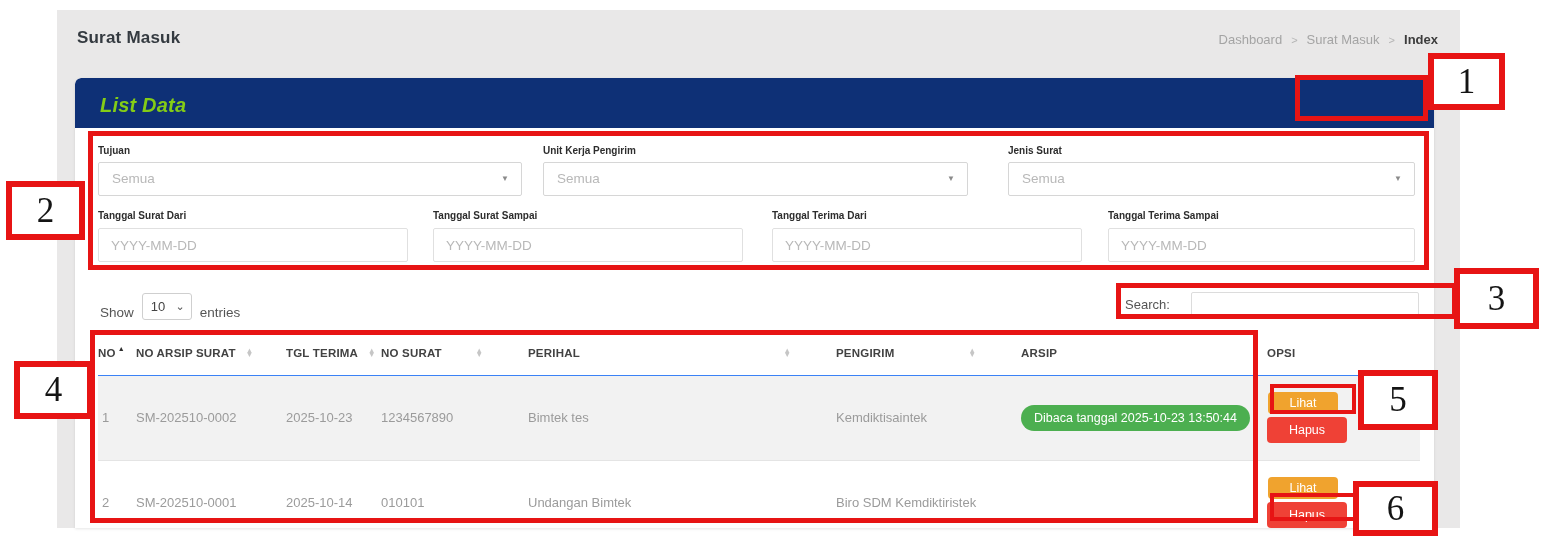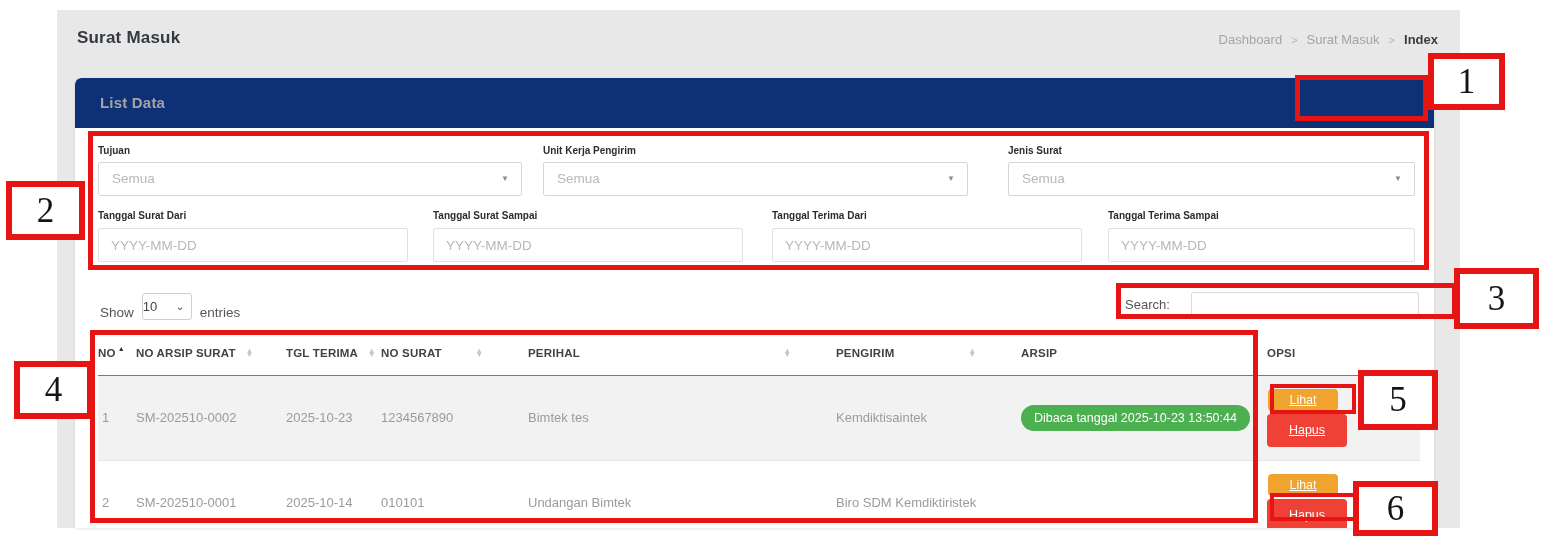--- a/index.html
+++ b/index.html
@@ -10,31 +10,31 @@
   .page-title { position:absolute; left:20px; top:18px; font-size:17px; font-weight:600; color:#343a40; letter-spacing:.2px; }
 
   .breadcrumb { position:absolute; right:22px; top:22px; font-size:13px; color:#a4a4a4; display:flex; gap:9px; align-items:center; }
   .breadcrumb .crumb { color:#a4a4a4; }
   .breadcrumb .sep { color:#b5b5b5; font-size:11px; }
   .breadcrumb .crumb.active { color:#3c3c3c; font-weight:600; }
 
   .card { position:absolute; left:18px; top:68px; width:1359px; height:450px; background:#ffffff; border-radius:6px 6px 0 0; box-shadow:0 1px 3px rgba(0,0,0,.10); overflow:hidden; }
 
   .card-header { position:relative; height:50px; background:#0e3076; border-radius:6px 6px 0 0; }
-  .card-title { position:absolute; left:25px; top:16px; color:#a3a3a3; font-size:15px; font-weight:600; letter-spacing:.2px; }
+  .card-title { position:absolute; left:25px; top:16px; color:#84cc16; font-size:20px; font-weight:600; letter-spacing:.2px;font-style:italic; }
   .btn-add { position:absolute; right:8px; top:9px; width:124px; height:31px; background:#4aa344; border:none; border-radius:3px; color:#fff; font-size:12.5px; font-weight:700; font-family:inherit; cursor:pointer; }
 
   .flabel { position:absolute; font-size:10px; font-weight:700; color:#2d2d2d; }
   .fselect { position:absolute; height:34px; border:1px solid #d6d6d6; border-radius:2px; background:#fff; color:#b8b8b8; font-size:13.5px; line-height:32px; padding-left:13px; cursor:pointer; }
   .fselect .caret { position:absolute; right:12px; top:0; font-size:9px; color:#8b8b8b; line-height:32px; }
   .finput { position:absolute; height:34px; border:1px solid #e0e0e0; border-radius:2px; background:#fff; font-size:13.5px; padding-left:12px; color:#555; font-family:inherit; outline:none; }
   .finput::placeholder { color:#b8b8b8; opacity:1; }
 
   .length-wrap { position:absolute; left:25px; top:215px; display:flex; align-items:flex-end; gap:8px; font-size:13.5px; color:#555; }
-  .length-select { position:relative; width:50px; height:27px; border:1px solid #cfcfcf; border-radius:3px; background:#fff; line-height:25px; color:#444; font-size:13px; cursor:pointer; }
+  .length-select { position:relative; width:50px; height:27px; border:1px solid #cfcfcf; border-radius:3px; background:#fff; line-height:25px; padding-left:8px; color:#444; font-size:13px; cursor:pointer; }
   .length-select .caret { position:absolute; right:6px; top:0; line-height:24px; font-size:11px; color:#555; }
 
   .search-wrap { position:absolute; left:1050px; top:214px; display:flex; align-items:center; gap:21px; font-size:13px; color:#555; }
   .search-input { width:228px; height:25px; border:1px solid #dcdcdc; border-radius:2px; padding:0 8px; font-size:13px; color:#444; font-family:inherit; outline:none; background:#fff; }
 
   .tbl-wrap { position:absolute; left:23px; top:254px; width:1322px; }
   table { width:100%; border-collapse:collapse; table-layout:fixed; }
   thead tr { height:43px; border-bottom:1px solid #3b82f6; }
   th { text-align:left; font-size:11.5px; font-weight:700; color:#424242; letter-spacing:.2px; padding:0; vertical-align:middle; }
   .thi { display:flex; align-items:center; }
@@ -43,23 +43,23 @@
   .sort-both { display:inline-flex; flex-direction:column; margin-left:10px; line-height:.62; font-size:7.5px; color:#c6c6c6; }
   .sort-both i { font-style:normal; }
   tbody tr { border-bottom:1px solid #e4e4e4; }
   tbody tr.odd { background:#f2f2f2; height:85px; }
   tbody tr.even { background:#ffffff; height:85px; }
   td { font-size:13px; color:#9b9b9b; vertical-align:middle; padding:0; }
   td.c-no { padding-left:4px; }
 
   .badge { display:inline-block; background:#4caf50; color:#fff; font-size:12.5px; padding:6px 13px; border-radius:15px; white-space:nowrap; }
 
-  .btn-row-action { display:block; border:none; border-radius:4px; color:#fff; font-size:12.5px; font-family:inherit; cursor:pointer; text-align:center;text-decoration:underline; }
+  .btn-row-action { display:block; border:none; border-radius:4px; color:#fff; font-size:12.5px; font-family:inherit; cursor:pointer; text-align:center; }
   .btn-lihat { width:70px; height:22px; background:#f0a32e; margin:2px 0 3px 1px; }
-  .btn-hapus { width:80px; height:33px; background:#ef4136; margin:3px 0 2px 0; }
+  .btn-hapus { width:80px; height:26px; background:#ef4136; margin:3px 0 2px 0; }
 
   
   .ann-rect { position:absolute; border:5px solid #e71414; background:transparent; pointer-events:none; }
   .ann-label { position:absolute; border:6px solid #e71414; background:#ffffff; display:flex; align-items:center; justify-content:center; font-family:"Liberation Serif",serif; font-size:35px; color:#141414; pointer-events:none; }
 </style>
 </head>
 <body>
 
 <div class="app">
 

